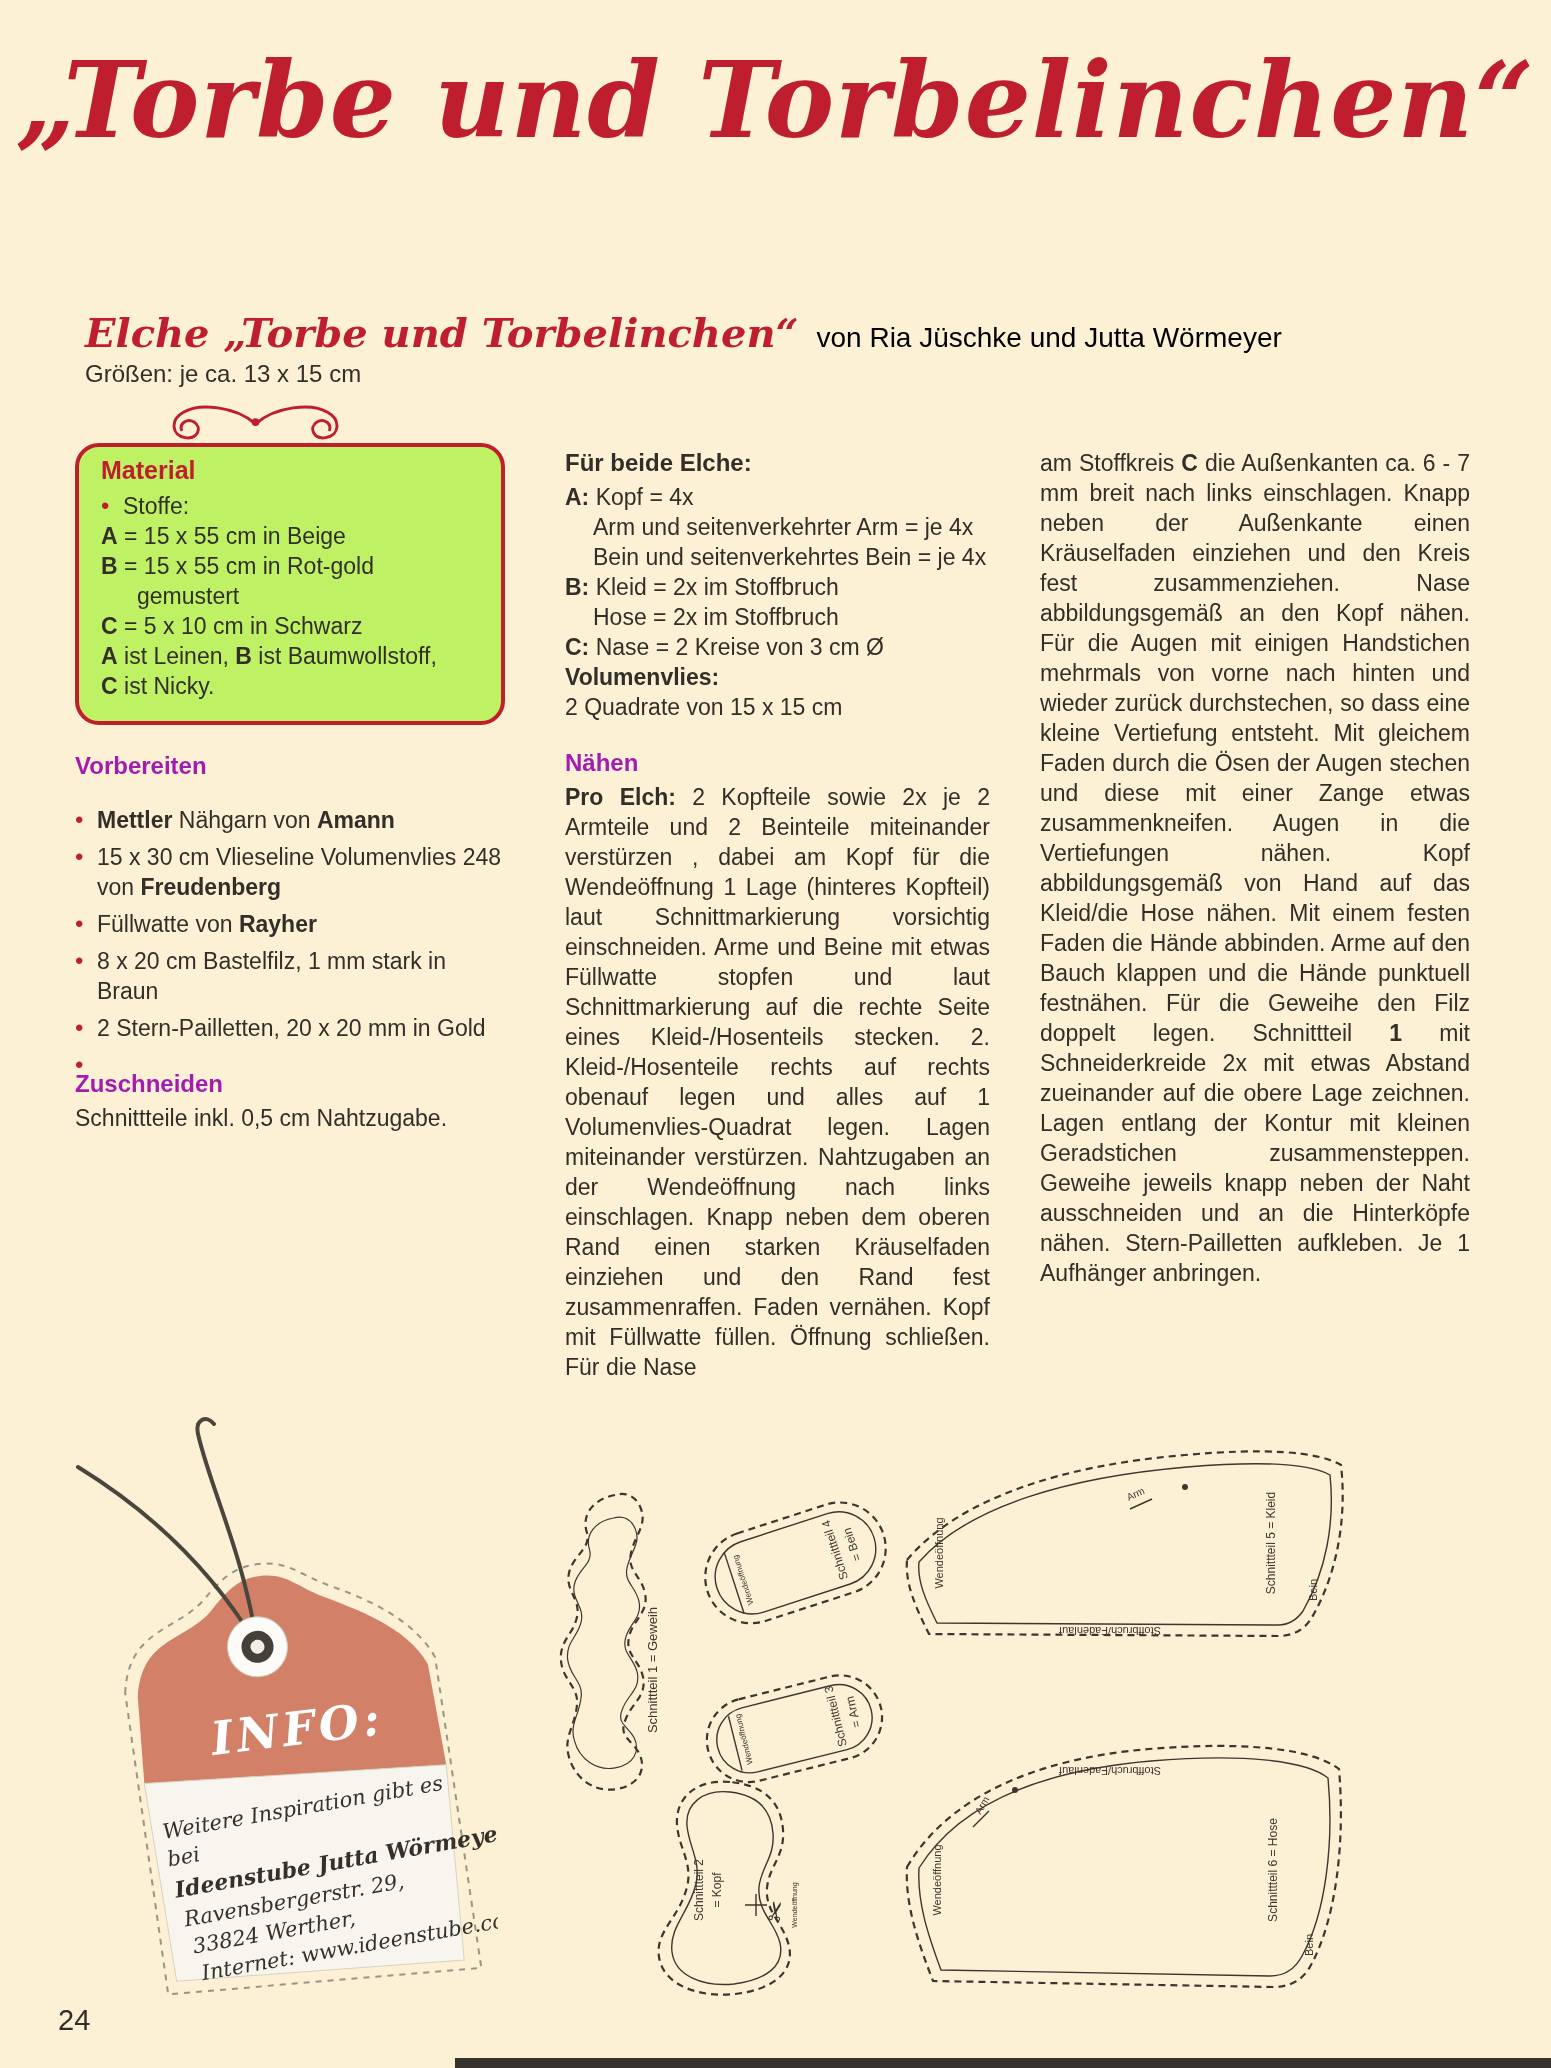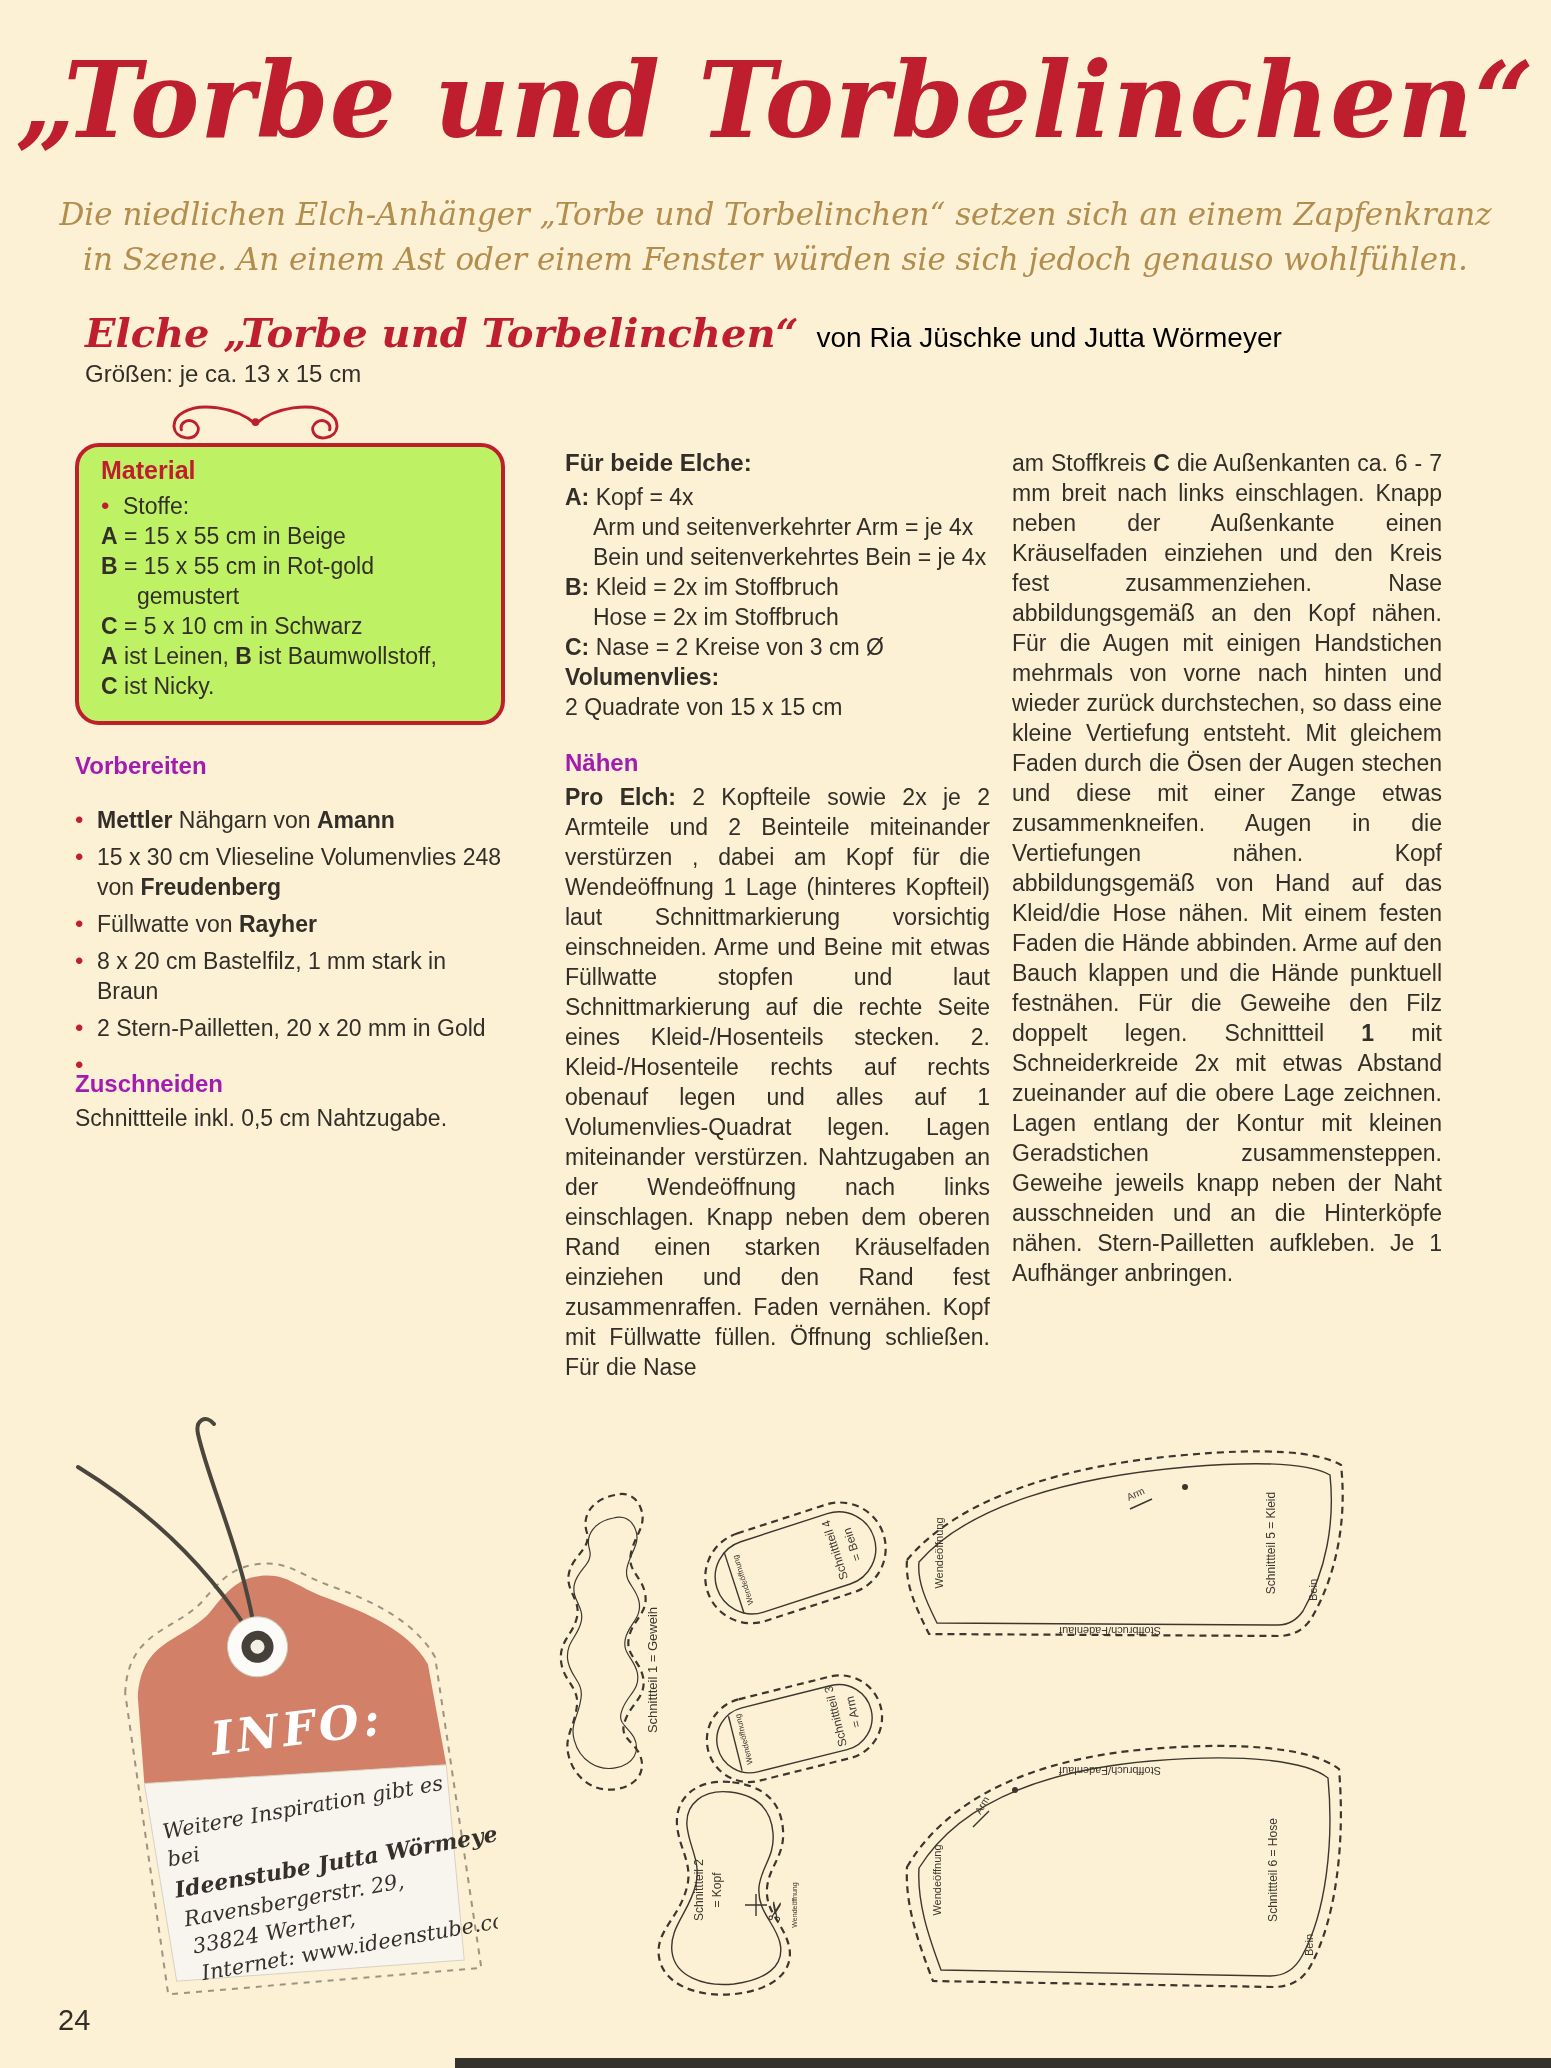--- a/index.html
+++ b/index.html
@@ -23,21 +23,21 @@
   .subtitle-row { position:absolute; left:85px; top:300px; display:flex; align-items:baseline; gap:18px; }
   .subtitle-script { font-size:40px; font-weight:700; color:#bf1e2e; }
   .byline { font-size:28px; color:#000000; }
   .sizes { position:absolute; left:85px; top:360px; font-size:24px; }
 
   .flourish { position:absolute; left:158px; top:398px; width:195px; height:52px; }
 
   .col { position:absolute; font-size:23px; line-height:30px; }
   .col1 { left:75px;  top:443px; width:430px; }
   .col2 { left:565px; top:448px; width:425px; }
-  .col3 { left:1012px; top:448px; width:430px; }
+  .col3 { left:1040px; top:448px; width:430px; }
 
   .material-box {
     border:4px solid #bf1e2e; border-radius:24px;
     background:#bef264; padding:8px 22px 20px;
   }
   .box-heading { color:#bf1e2e; font-weight:bold; font-size:25px; margin-bottom:6px; }
 
   .line { min-height:30px; }
   .ind  { padding-left:28px; }
   .ind2 { padding-left:36px; }
@@ -68,24 +68,20 @@
   .page-number { position:absolute; left:58px; top:2004px; font-size:29px; }
   .bottom-bar { position:absolute; left:455px; top:2058px; width:1096px; height:10px; background:#35312c; }
 </style>
 </head>
 <body>
 
 <div class="page">
 
   <h1 class="title script">„Torbe und Torbelinchen“</h1>
 
-  <p class="intro script">
-    <span>Die niedlichen Elch-Anhänger „Torbe und Torbelinchen“ setzen sich an einem Zapfenkranz</span><br>
-    <span>in Szene. An einem Ast oder einem Fenster würden sie sich jedoch genauso wohlfühlen.</span>
-  </p>
 
   <div class="subtitle-row">
     <span class="subtitle-script script">Elche „Torbe und Torbelinchen“</span>
     <span class="byline">von Ria Jüschke und Jutta Wörmeyer</span>
   </div>
 
   <div class="sizes">Größen: je ca. 13 x 15 cm</div>
 
   <svg class="flourish" viewBox="0 0 200 52">
     <g fill="none" stroke="#bf1e2e" stroke-width="3" stroke-linecap="round">

